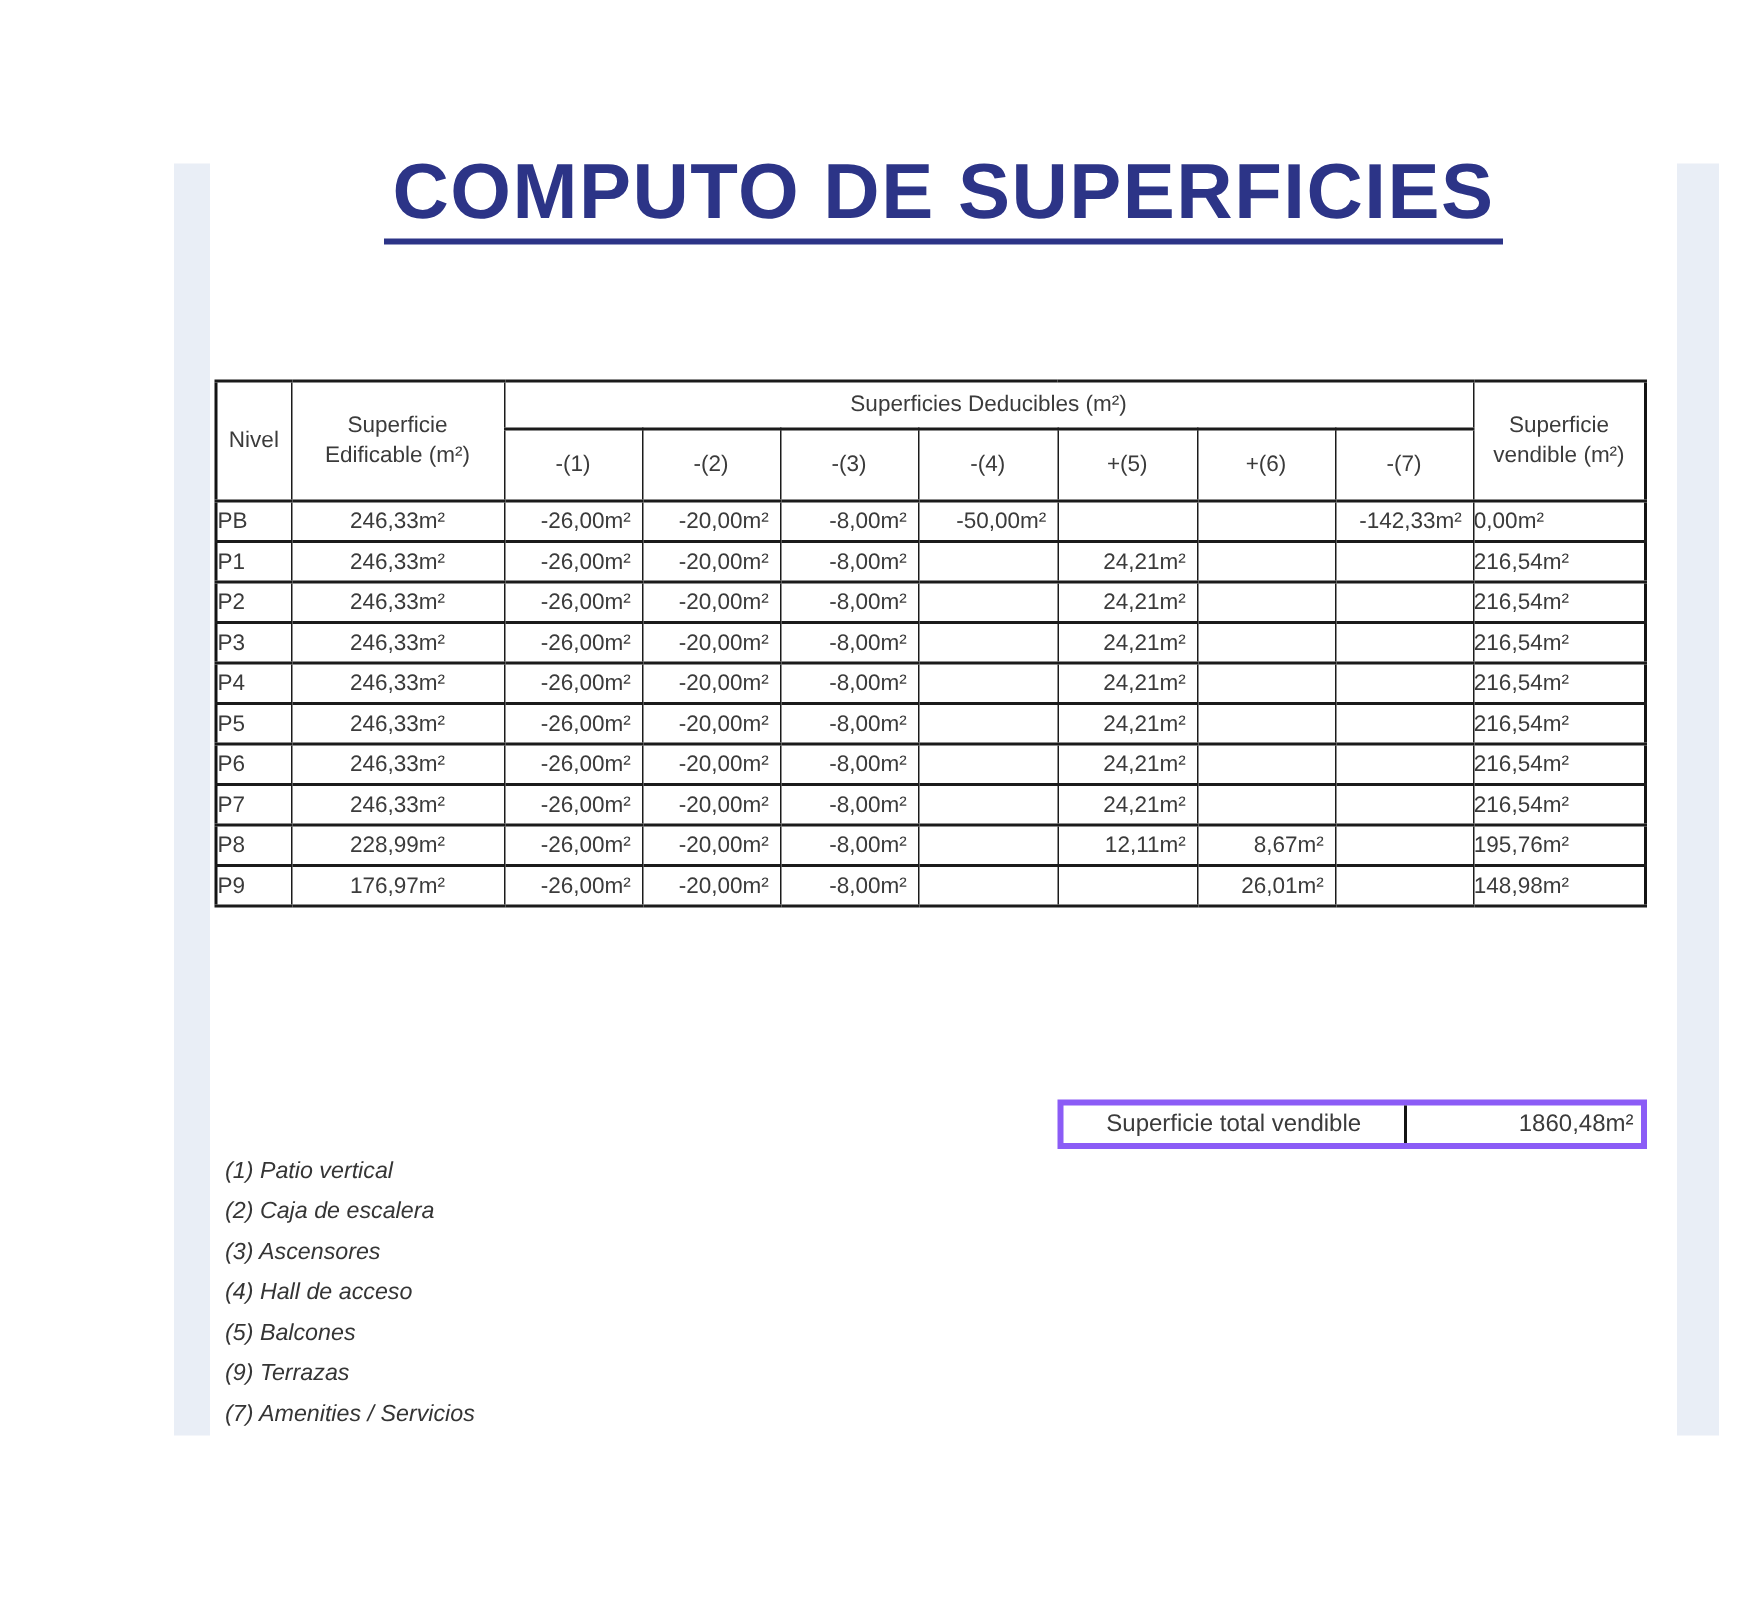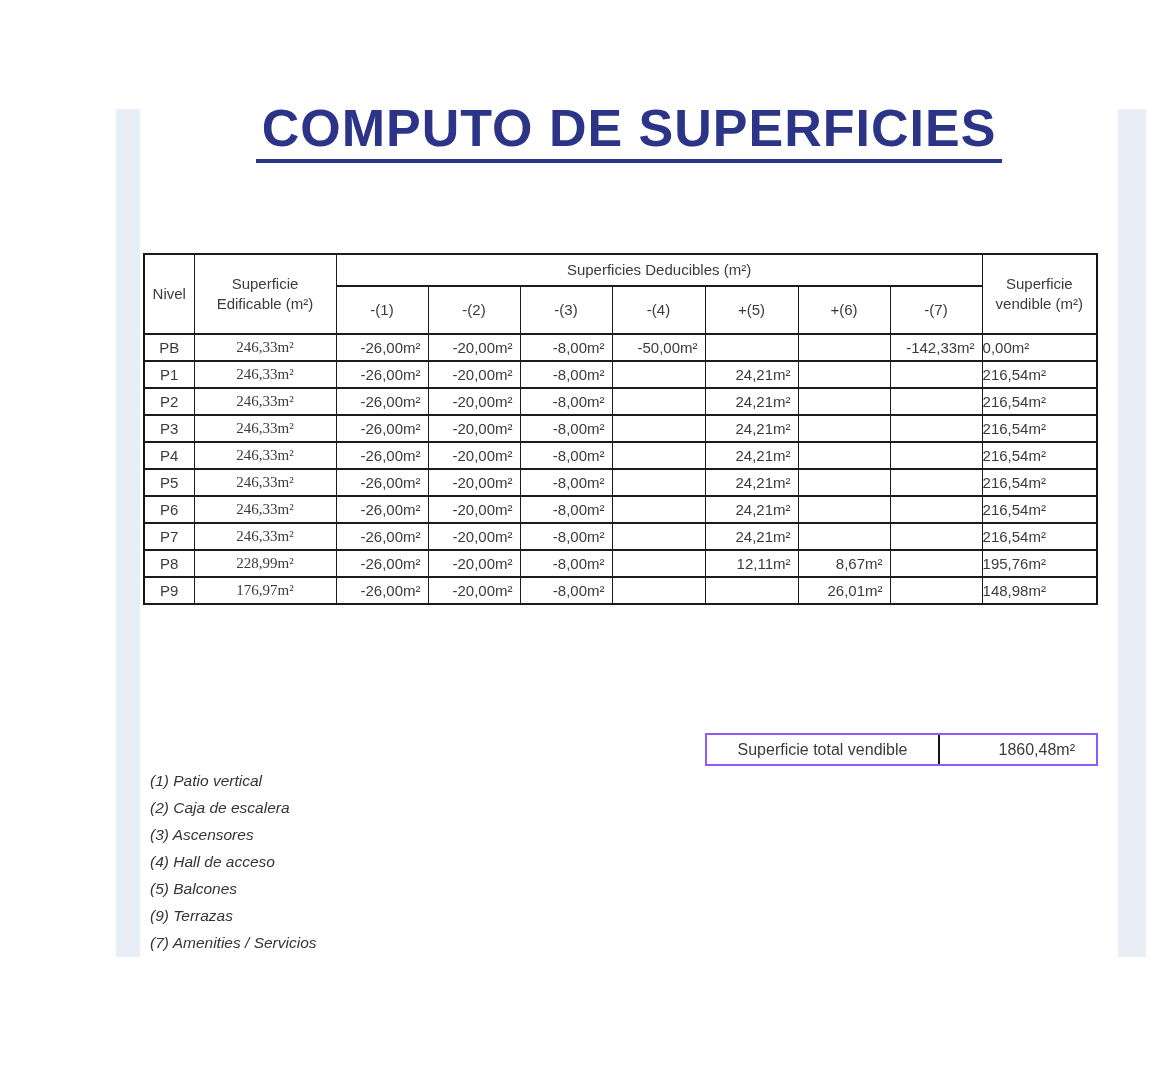--- a/index.html
+++ b/index.html
@@ -64,41 +64,41 @@
     font-weight: normal;
     color: #3b3b3b;
     overflow: hidden;
     white-space: nowrap;
   }
   table.main thead th { text-align: center; white-space: pre-line; line-height: 1.35; }
   th.group-head { height: 31px; }
   tr.sub-head th { height: 47px; }
   th.rowspan2 { height: 80px; }
   table.main tbody td { height: 27px; }
-  td.c-nivel { text-align: center; }
-  td.c-ed    { text-align: center; font-family: Liberation Serif, serif; }
+  td.c-nivel { text-align: left; }
+  td.c-ed    { text-align: center; }
   td.c-ded   { text-align: right; padding-right: 7px; }
   td.c-ven   { text-align: left; padding-right: 6px; }
 
   .total-box {
     position: absolute; left: 665px; top: 717px; width: 393px; height: 33px;
-    border: 2px solid #8b5cf6;
+    border: 4px solid #8b5cf6;
     display: flex;
     gap: 44px;
   }
   .total-label {
     flex: 1 1 auto;
     display: flex; align-items: center; justify-content: center;
     font-size: 16px; color: #3b3b3b;
     border-right: 2px solid #141414;
   }
   .total-value {
     width: 112px;
     display: flex; align-items: center; justify-content: flex-end;
-    padding-right: 21px;
+    padding-right: 5px;
     font-size: 16px; color: #3b3b3b;
   }
 
   .footnotes {
     position: absolute; left: 110px; top: 751px;
     font-size: 15.5px; color: #353535;
     list-style: none;
   }
   .footnotes li { height: 27px; line-height: 27px; font-style: italic; }
 </style>

